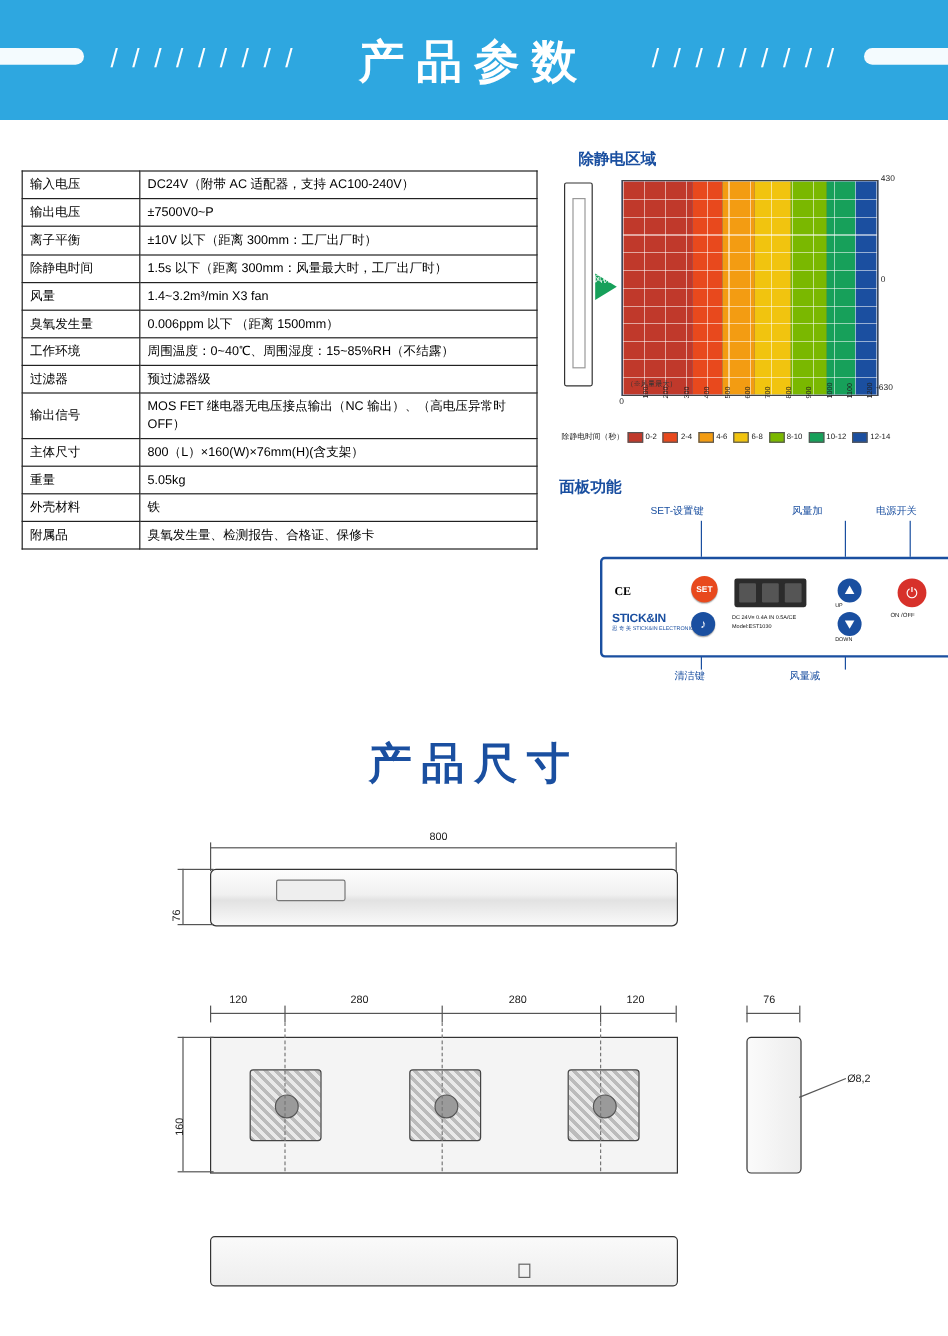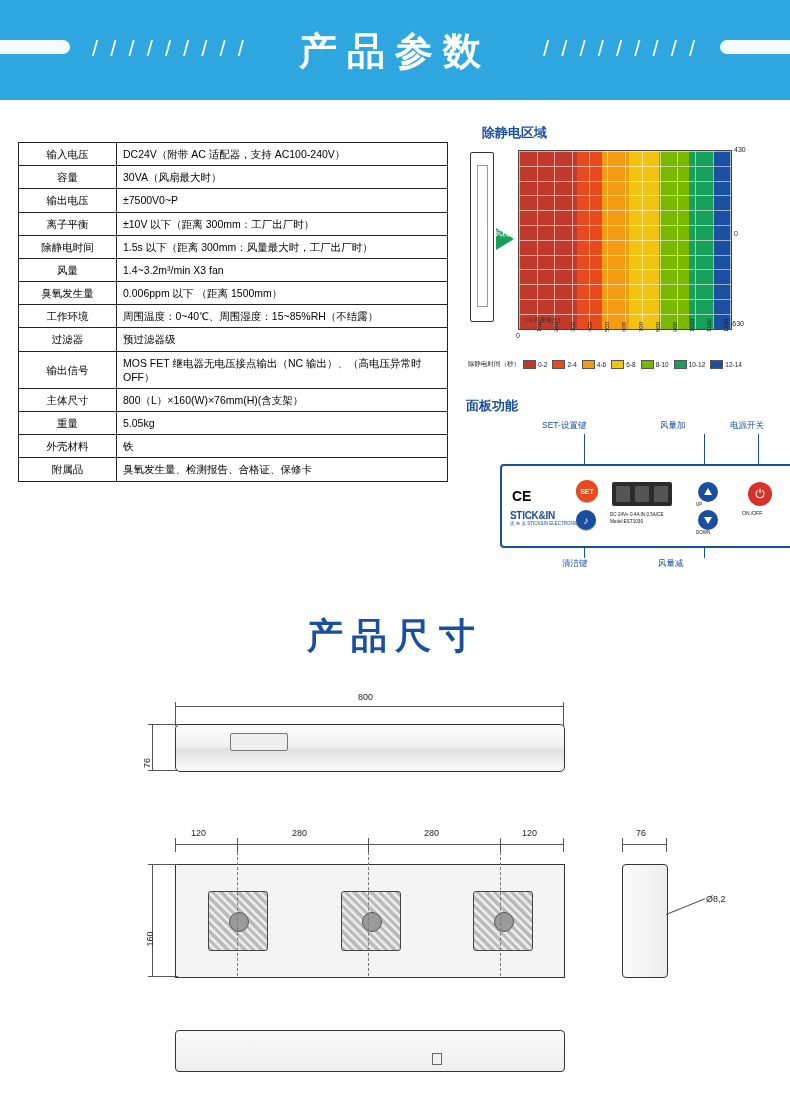--- a/index.html
+++ b/index.html
@@ -67,21 +67,20 @@
     line-height: 1.35;
   }
   .spec-table td {
     border: 1px solid #222;
     padding: 4px 6px;
     vertical-align: middle;
   }
   .spec-table td.k {
     width: 85px;
     white-space: nowrap;
-    text-align: center;
   }
 
   
   .sec-head {
     position: absolute;
     color: #1a4fa0;
     font-weight: bold;
     font-size: 13px;
   }
   #head-zone { left: 470px; top: 124px; margin-left: 12px; }
@@ -198,23 +197,23 @@
     position: absolute;
     left: 0; top: 44px;
     width: 300px; height: 80px;
     border: 2px solid #1a4fa0;
     border-radius: 4px;
     background: #fff;
   }
   .panel-ce {
     position: absolute;
     left: 10px; top: 22px;
-    font-size: 14px;
+    font-size: 10px;
     font-weight: bold;
-    font-family: Liberation Sans, sans-serif;
+    font-family: Liberation Serif, serif;
   }
   .panel-brand {
     position: absolute;
     left: 8px; top: 44px;
     font-size: 10px;
     font-weight: bold;
     color: #1a4fa0;
     letter-spacing: -.3px;
   }
   .panel-brand small {
@@ -420,24 +419,20 @@
   <div class="slashes l">/ / / / / / / / /</div>
   <div class="slashes r">/ / / / / / / / /</div>
   <div class="title">产品参数</div>
 </div>
 
 <table class="spec-table">
   <tbody>
     <tr>
         <td class="k">输入电压</td>
         <td>DC24V（附带 AC 适配器，支持 AC100-240V）</td>
-      </tr>
-    <tr>
-        <td class="k">容量</td>
-        <td>30VA（风扇最大时）</td>
       </tr>
     <tr>
         <td class="k">输出电压</td>
         <td>±7500V0~P</td>
       </tr>
     <tr>
         <td class="k">离子平衡</td>
         <td>±10V 以下（距离 300mm：工厂出厂时）</td>
       </tr>
     <tr>

